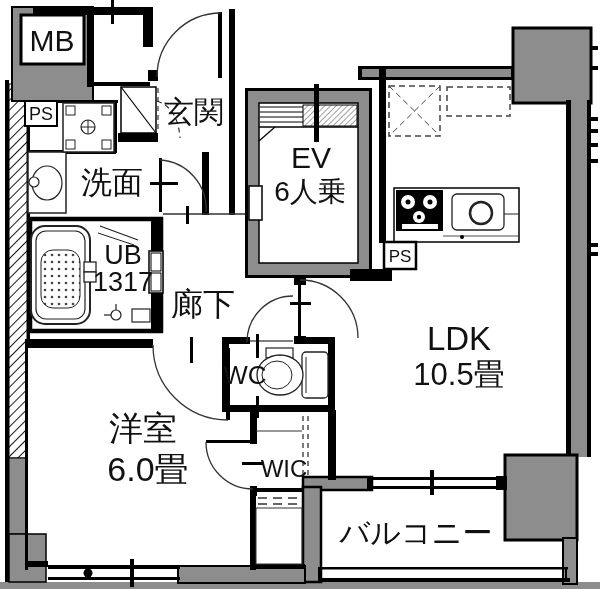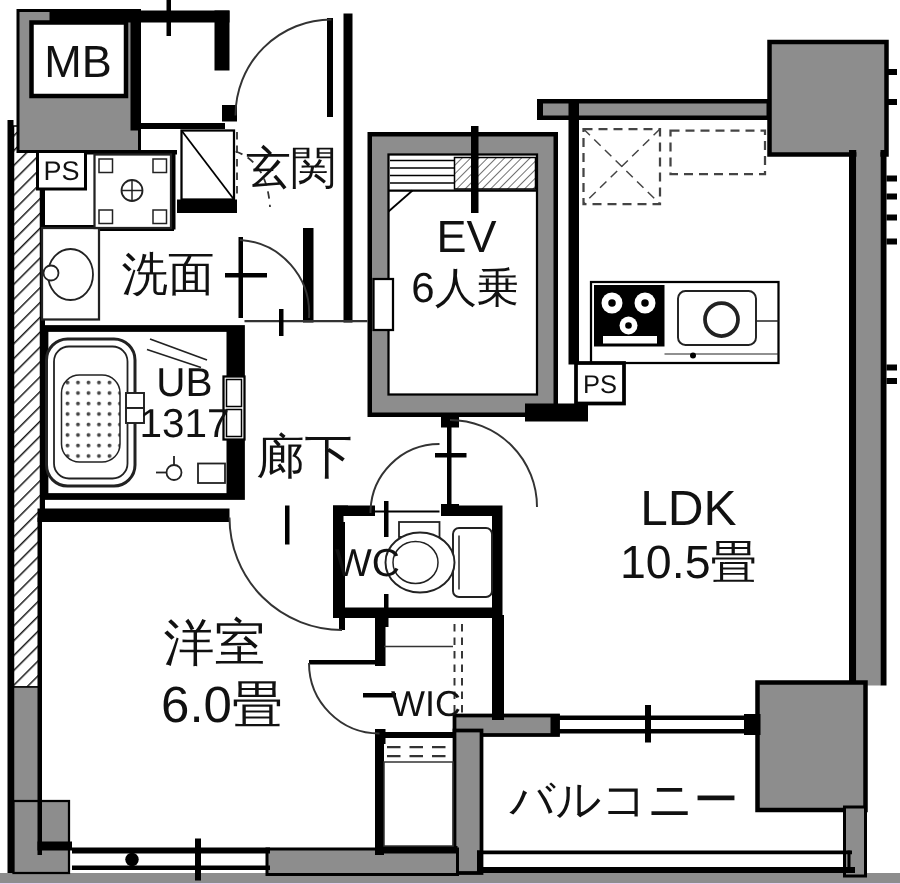--- a/index.html
+++ b/index.html
@@ -1,16 +1,16 @@
 <!DOCTYPE html>
 <html><head>
 <meta charset="utf-8">
 <style>
   html,body{margin:0;padding:0;background:#fff;}
-  #stage{position:relative;width:600px;height:589px;background:#d946ef;overflow:hidden;}
+  #stage{position:relative;width:600px;height:589px;background:#fdba74;overflow:hidden;}
   svg{position:absolute;left:0;top:0;}
   text{font-family:"Liberation Sans","DejaVu Sans",sans-serif;fill:#111;font-weight:500;}
 </style>
 </head>
 <body>
 
 <div id="stage">
 <svg width="600" height="589" viewBox="0 0 600 589">
   <defs>
     <pattern id="hatch" width="7" height="7" patternTransform="rotate(45)" patternUnits="userSpaceOnUse">

